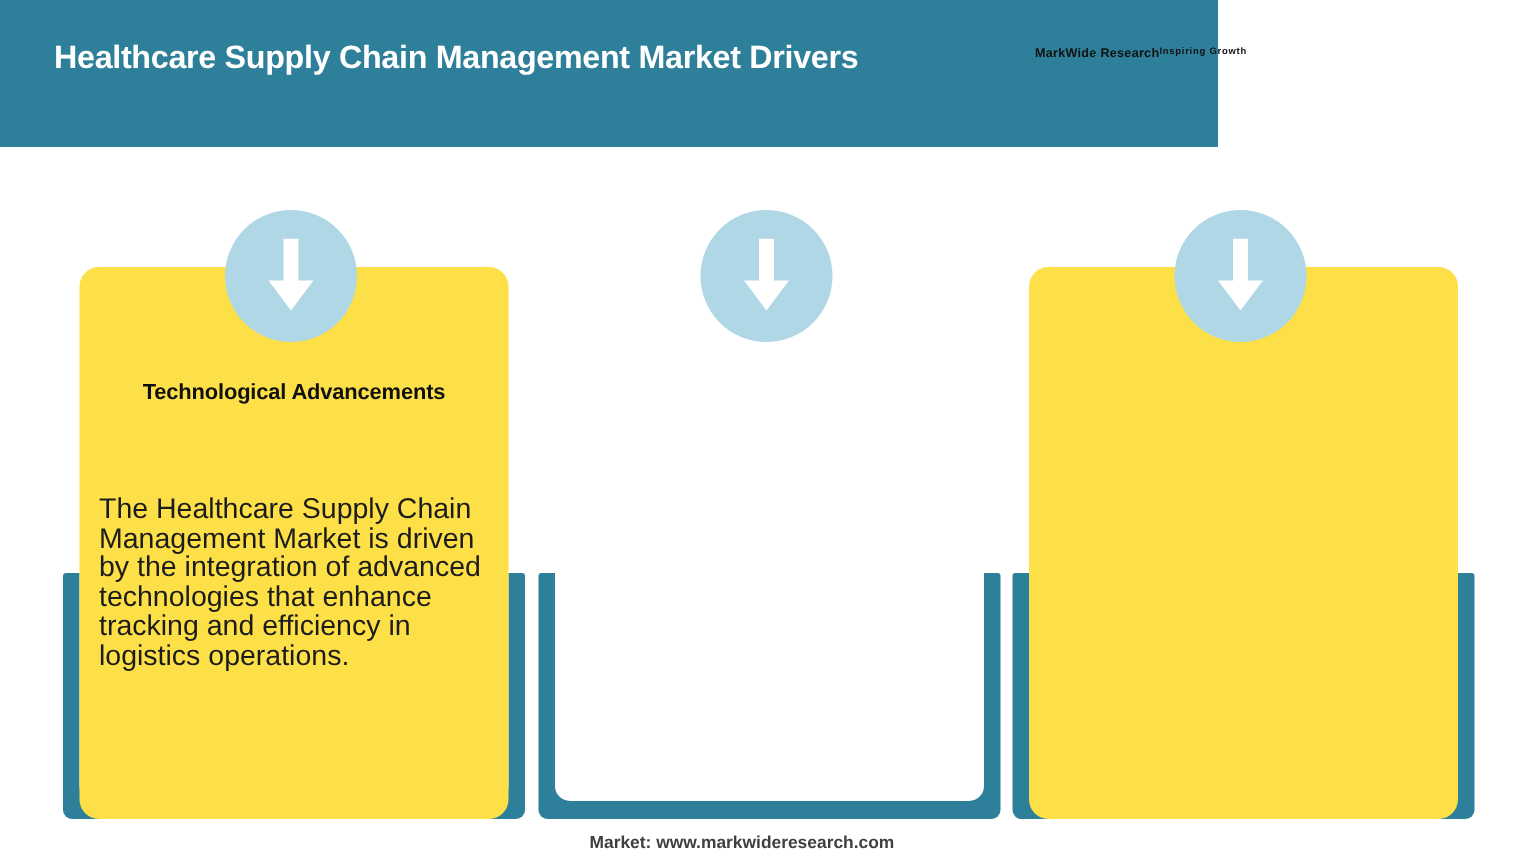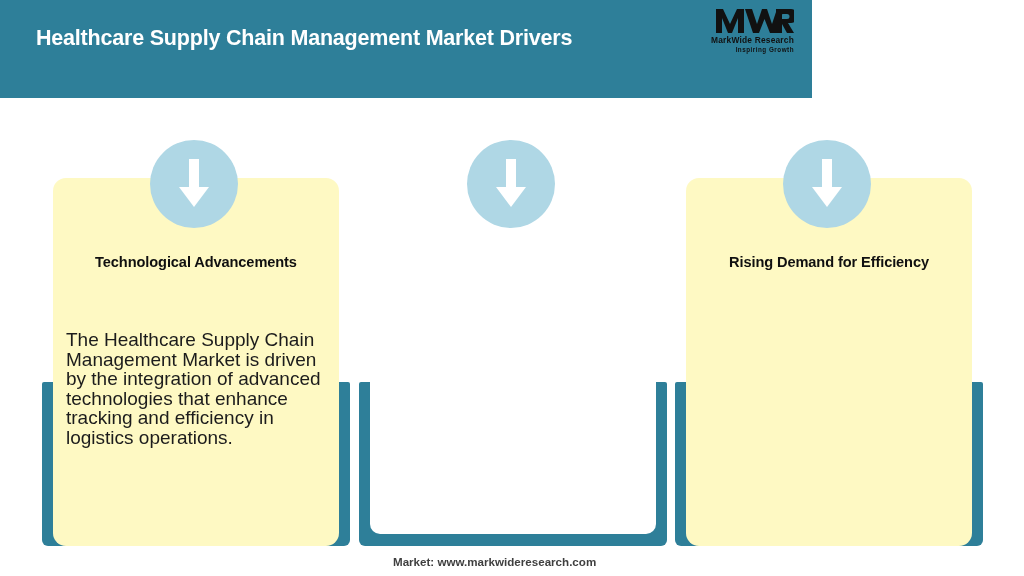--- a/index.html
+++ b/index.html
@@ -34,22 +34,22 @@
     letter-spacing:-0.2px;
     white-space:nowrap;
   }
 
   
   .logo {
     position:absolute;
     right:18px; top:8px;
     width:104px; height:52px;
     display:flex;
-    flex-direction:column;
-    align-items:flex-end;
+    flex-direction:row;
+    align-items:center;
     justify-content:flex-start;
   }
   .logo-mark { display:block; }
   .logo-name {
     font-size:8.4px;
     font-weight:bold;
     color:#111111;
     letter-spacing:0.2px;
     margin-top:1px;
     white-space:nowrap;
@@ -108,21 +108,21 @@
     width:34px; height:50px;
   }
 
   
   .card {
     position:absolute;
     left:16px;
     top:38px;
     width:286px;
     height:368px;
-    background:#fef9c3;
+    background:#fde047;
     border-radius:13px;
     z-index:2;
   }
 
   .card-title {
     position:absolute;
     left:12px; right:12px;
     top:76px;
     text-align:center;
     font-size:14.6px;
@@ -206,21 +206,20 @@
           <polygon fill="#FFFFFF" points="12,0 22,0 22,28 32,28 17,48 2,28 12,28"></polygon>
         </svg>
       </div>
     </div>
 
     <div class="card-unit c2">
       <div class="frame">
         <div class="frame-inner"></div>
       </div>
       <div class="card">
-        <div class="card-title">Rising Demand for Efficiency</div>
       </div>
       <div class="circle">
         <svg class="arrow" viewBox="0 0 34 50">
           <polygon fill="#FFFFFF" points="12,0 22,0 22,28 32,28 17,48 2,28 12,28"></polygon>
         </svg>
       </div>
     </div>
 
   </div>
 

